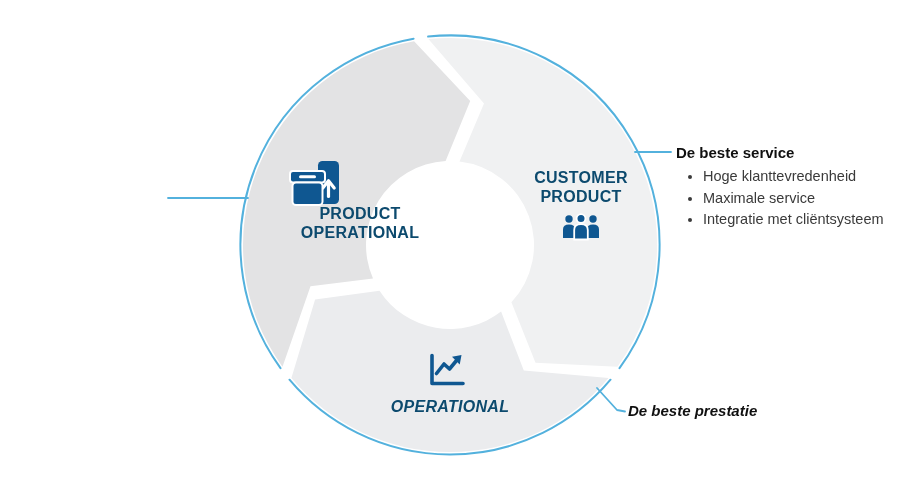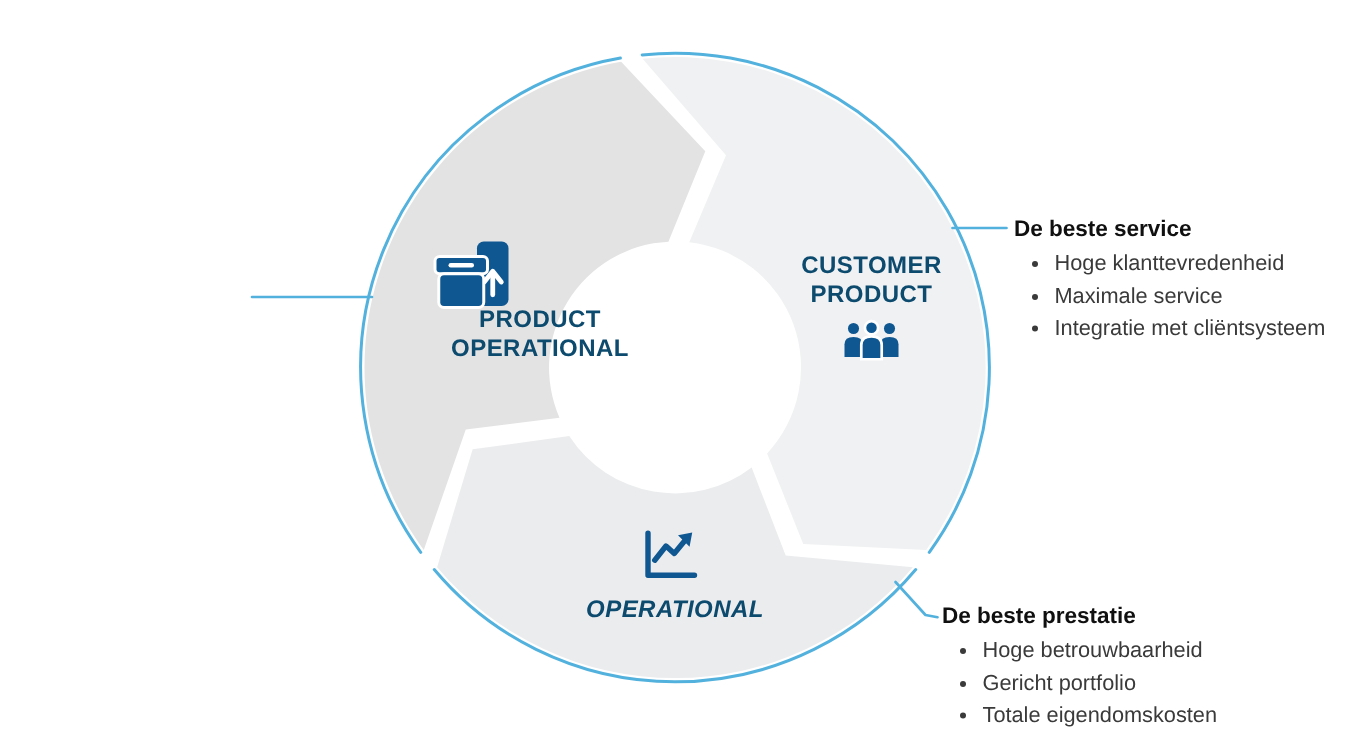--- a/index.html
+++ b/index.html
@@ -16,21 +16,21 @@
   .seg-label.pl{left:254px;top:205px;width:140px;margin-left:36px;}
   .seg-label.ci{left:511px;top:169px;width:140px;}
   .seg-label.oe{left:375px;top:398px;width:150px;font-style:italic;font-size:16px;line-height:17.5px;}
   
   .callout{position:absolute;}
   .callout .co-head{font-size:15px;font-weight:bold;color:#101010;line-height:16px;}
   .callout ul{margin:5px 0 0 0;padding:0 0 0 27px;list-style:disc;}
   .callout li{font-size:14.5px;color:#3a3a3a;line-height:21.5px;}
   .co-left{left:33px;top:189px;width:225px;}
   .co-right{left:676px;top:145px;width:230px;}
-  .co-br{left:628px;top:403px;width:240px;}
+  .co-br{left:628px;top:403px;width:240px;font-style:italic;}
 </style>
 </head>
 <body>
 
 <div class="stage">
 
   <svg width="900" height="500" viewBox="0 0 900 500">
 
     <path d="M 282.5 366.7 A 207 207 0 0 1 414.1 41.2 L 470.2 100.9 L 445.6 161.1 A 84 84 0 0 0 373.0 278.5 L 310.5 286.3 Z" fill="#e3e3e4"></path>
     <path d="M 428.4 39.1 A 207 207 0 0 1 617.5 366.7 L 535.5 362.7 L 511.4 302.3 A 84 84 0 0 0 459.5 161.5 L 484.0 103.5 Z" fill="#f0f1f2"></path>
@@ -92,20 +92,15 @@
     <div class="co-head">De beste service</div>
     <ul>
       <li>Hoge klanttevredenheid</li>
       <li>Maximale service</li>
       <li>Integratie met cliëntsysteem</li>
     </ul>
   </div>
 
   <div class="callout co-br">
     <div class="co-head">De beste prestatie</div>
-    <ul>
-      <li>Hoge betrouwbaarheid</li>
-      <li>Gericht portfolio</li>
-      <li>Totale eigendomskosten</li>
-    </ul>
   </div>
 
 </div>
 
 </body></html>

